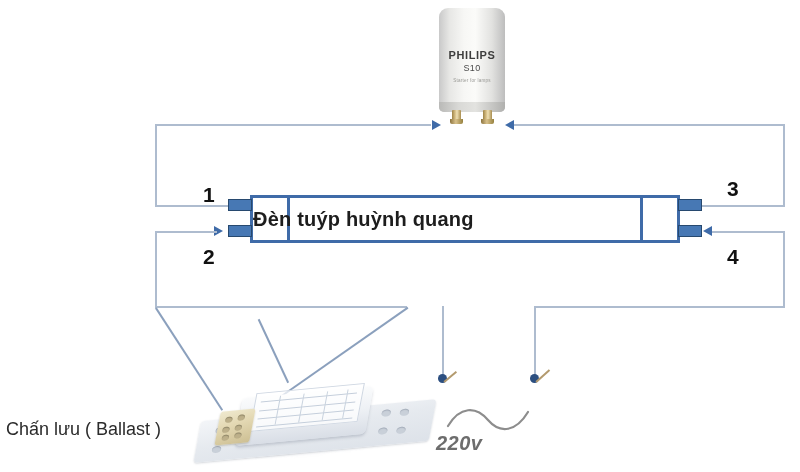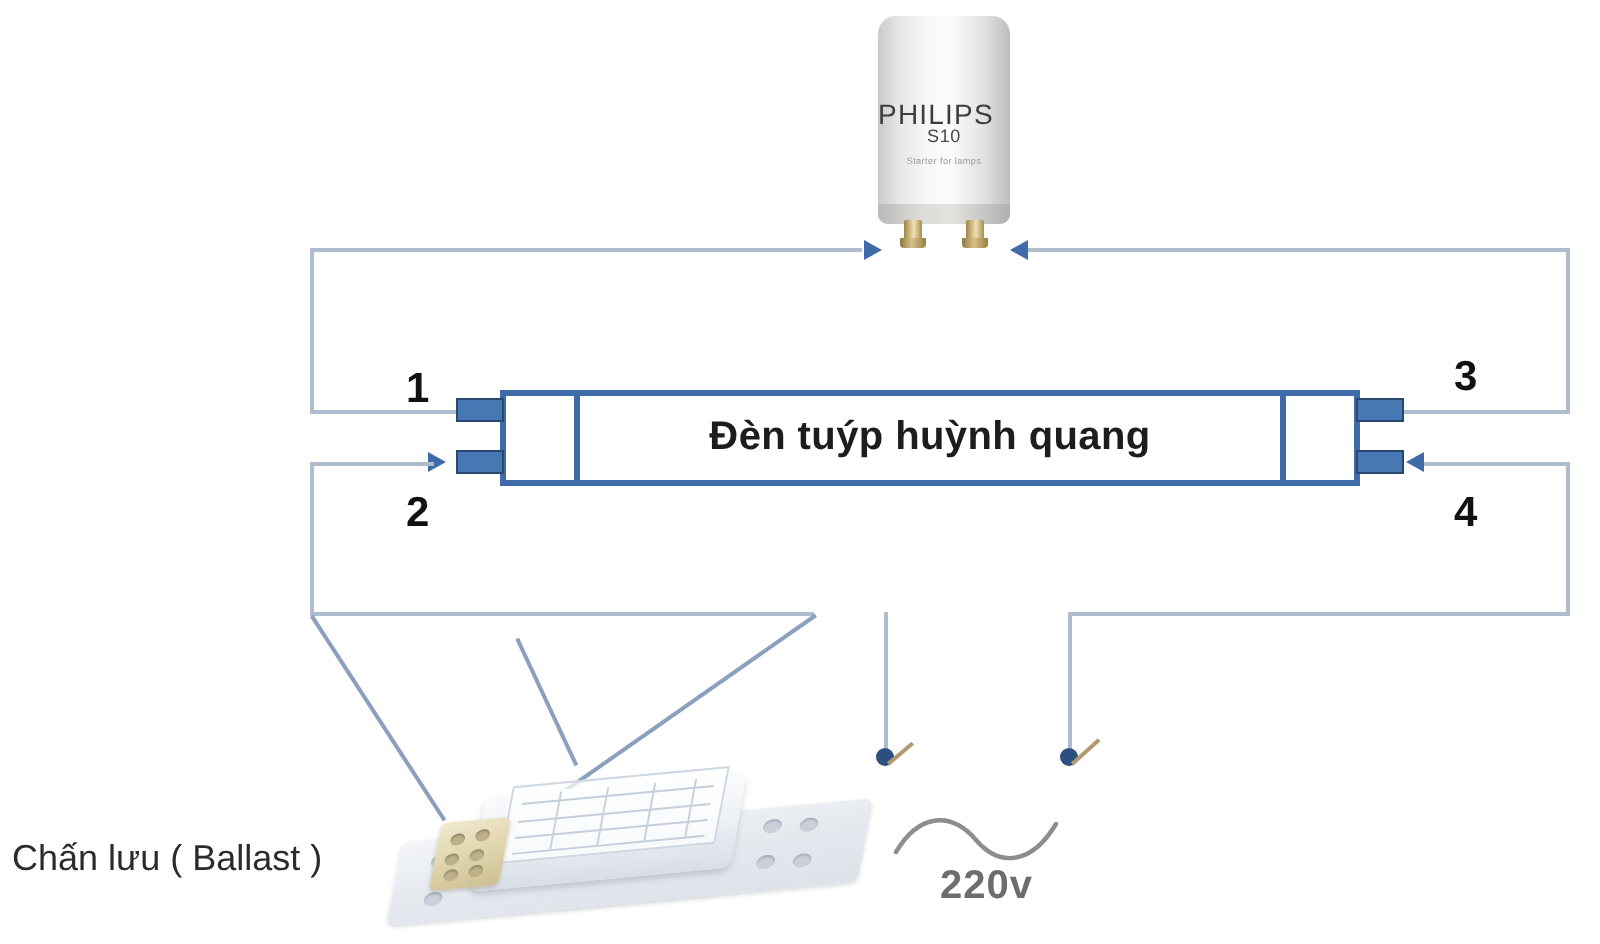--- a/index.html
+++ b/index.html
@@ -68,21 +68,20 @@
     height: 100%;
     background: #3f6ba8;
   }
   #tube .cap-line.l { left: 34px; }
   #tube .cap-line.r { right: 34px; }
   #tube-label {
     position: absolute;
     left: 0; right: 0;
     top: 50%;
     transform: translateY(-50%);
-    text-align: center;
     font-size: 20px;
     font-weight: bold;
     color: #1d1d1d;
     letter-spacing: .2px;
     white-space: nowrap;
   }
 
   .pin {
     position: absolute;
     width: 24px;
@@ -122,23 +121,23 @@
     left: 0; right: 0;
     bottom: 0;
     height: 10px;
     background: linear-gradient(90deg,#b9b9b7,#d9d9d6 30%,#e3e3e0 55%,#b0b0ae);
     border-radius: 0 0 5px 5px;
   }
   #starter-brand {
     position: absolute;
     left: 0; right: 0;
     top: 41px;
-    text-align: left;
-    font-size: 14px;
-    font-weight: normal;
+    text-align: center;
+    font-size: 11px;
+    font-weight: bold;
     letter-spacing: .6px;
     color: #3d3d3d;
   }
   #starter-model {
     position: absolute;
     left: 0; right: 0;
     top: 55px;
     text-align: center;
     font-size: 9px;
     color: #4a4a4a;
@@ -286,26 +285,27 @@
     font-size: 24px;
     color: #3a3a3a;
   }
   #ballast-label {
     left: 6px;
     top: 419px;
     font-size: 18px;
     color: #2b2b2b;
   }
   #volt-label {
-    left: 470px;
+    left: 436px;
     top: 432px;
     font-size: 20px;
     font-weight: bold;
     color: #6d6d6d;
     letter-spacing: .5px;
+    font-style: italic;
   }
   #ac-wave {
     position: absolute;
     left: 446px;
     top: 404px;
   }
 </style>
 </head>
 <body>
 

